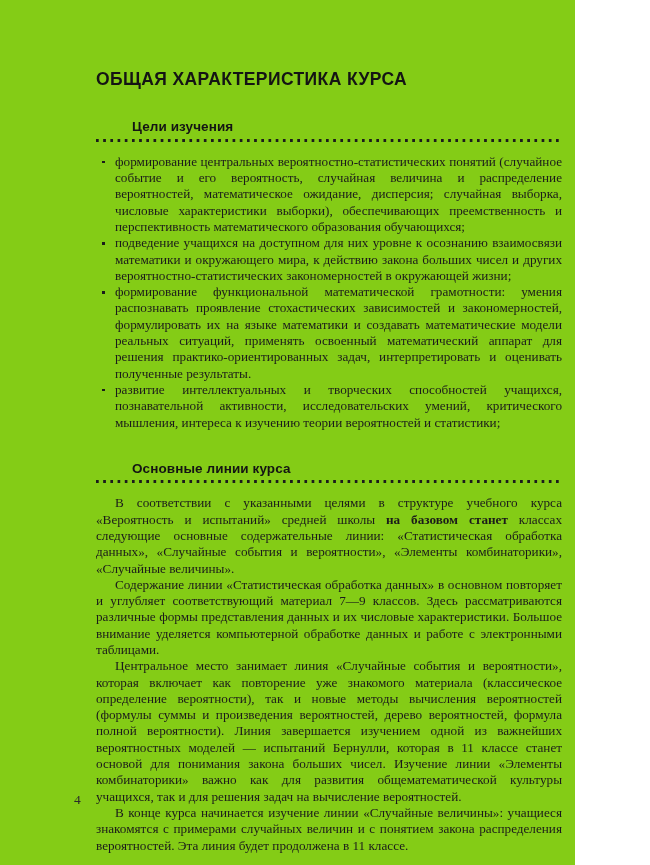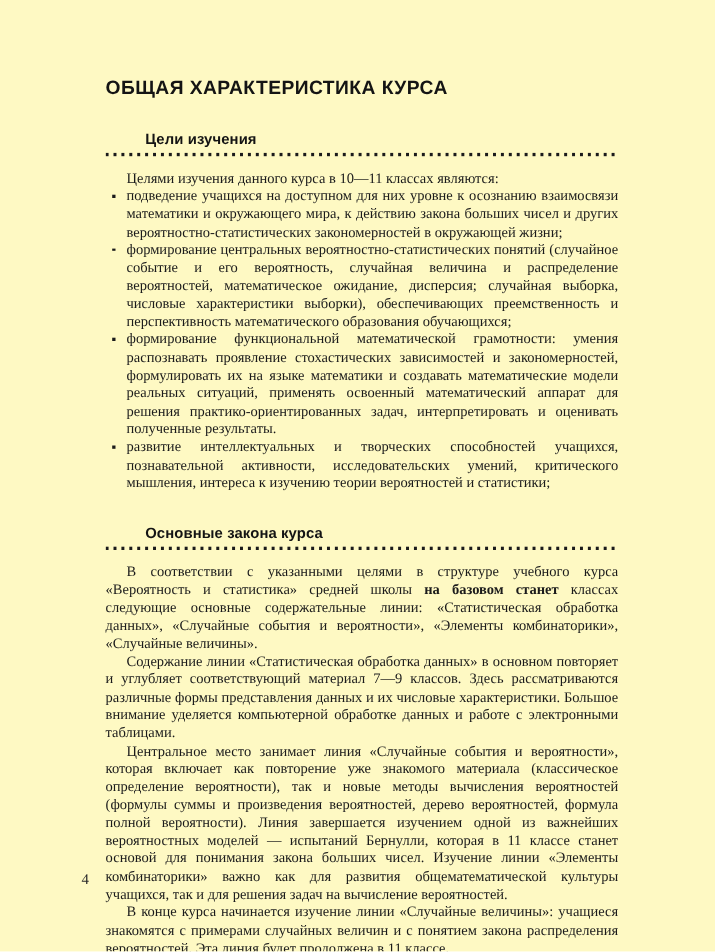--- a/index.html
+++ b/index.html
@@ -2,23 +2,23 @@
 <html><head>
 <meta charset="utf-8">
 <style>
   html, body {
     margin: 0;
     padding: 0;
     background: #ffffff;
   }
   .page {
     position: relative;
-    width: 650px;
+    width: 575px;
     height: 865px;
-    background: #fef9c3;
+    background: #84cc16;
     overflow: hidden;
     font-family: "Liberation Serif", "DejaVu Serif", serif;
     color: #1b1b1b;
   }
   .content {
     position: absolute;
     left: 96px;
     top: 0;
     width: 466px;
   }
@@ -124,49 +124,48 @@
 <div class="page">
   <div class="content">
 
     <h1 class="chapter-title">ОБЩАЯ ХАРАКТЕРИСТИКА КУРСА</h1>
 
     <div class="section">
       <h2 class="section-heading">Цели изучения</h2>
       <div class="dotted-rule"></div>
 
       <div class="lead-block">
-        <p class="intro-line">Целями изучения данного курса в 10—11 классах являются:</p>
 
         <ul class="bullets">
           <li>
             <span class="bullet-dot"></span>
-            <span>подведение учащихся на доступном для них уровне к осознанию взаимосвязи математики и окружающего мира, к действию закона больших чисел и других вероятностно-статистических закономерностей в окружающей жизни;</span>
+            <span>формирование центральных вероятностно-статистических понятий (случайное событие и его вероятность, случайная величина и распределение вероятностей, математическое ожидание, дисперсия; случайная выборка, числовые характеристики выборки), обеспечивающих преемственность и перспективность математического образования обучающихся;</span>
           </li>
           <li>
             <span class="bullet-dot"></span>
-            <span>формирование центральных вероятностно-статистических понятий (случайное событие и его вероятность, случайная величина и распределение вероятностей, математическое ожидание, дисперсия; случайная выборка, числовые характеристики выборки), обеспечивающих преемственность и перспективность математического образования обучающихся;</span>
+            <span>подведение учащихся на доступном для них уровне к осознанию взаимосвязи математики и окружающего мира, к действию закона больших чисел и других вероятностно-статистических закономерностей в окружающей жизни;</span>
           </li>
           <li>
             <span class="bullet-dot"></span>
             <span>формирование функциональной математической грамотности: умения распознавать проявление стохастических зависимостей и закономерностей, формулировать их на языке математики и создавать математические модели реальных ситуаций, применять освоенный математический аппарат для решения практико-ориентированных задач, интерпретировать и оценивать полученные результаты.</span>
           </li>
           <li>
             <span class="bullet-dot"></span>
             <span>развитие интеллектуальных и творческих способностей учащихся, познавательной активности, исследовательских умений, критического мышления, интереса к изучению теории вероятностей и статистики;</span>
           </li>
         </ul>
       </div>
     </div>
 
     <div class="section">
-      <h2 class="section-heading">Основные закона курса</h2>
+      <h2 class="section-heading">Основные линии курса</h2>
       <div class="dotted-rule"></div>
 
       <div class="lead-block">
-        <p class="para indent"><span>В соответствии с указанными целями в структуре учебного курса «Вероятность и статистика» средней школы </span><b class="bold-inline">на базовом станет</b><span> классах следующие основные содержательные линии: «Статистическая обработка данных», «Случайные события и вероятности», «Элементы комбинаторики», «Случайные величины».</span></p>
+        <p class="para indent"><span>В соответствии с указанными целями в структуре учебного курса «Вероятность и испытаний» средней школы </span><b class="bold-inline">на базовом станет</b><span> классах следующие основные содержательные линии: «Статистическая обработка данных», «Случайные события и вероятности», «Элементы комбинаторики», «Случайные величины».</span></p>
 
         <p class="para indent">Содержание линии «Статистическая обработка данных» в основном повторяет и углубляет соответствующий материал 7—9 классов. Здесь рассматриваются различные формы представления данных и их числовые характеристики. Большое внимание уделяется компьютерной обработке данных и работе с электронными таблицами.</p>
 
         <p class="para indent">Центральное место занимает линия «Случайные события и вероятности», которая включает как повторение уже знакомого материала (классическое определение вероятности), так и новые методы вычисления вероятностей (формулы суммы и произведения вероятностей, дерево вероятностей, формула полной вероятности). Линия завершается изучением одной из важнейших вероятностных моделей — испытаний Бернулли, которая в 11 классе станет основой для понимания закона больших чисел. Изучение линии «Элементы комбинаторики» важно как для развития общематематической культуры учащихся, так и для решения задач на вычисление вероятностей.</p>
 
         <p class="para indent">В конце курса начинается изучение линии «Случайные величины»: учащиеся знакомятся с примерами случайных величин и с понятием закона распределения вероятностей. Эта линия будет продолжена в 11 классе.</p>
       </div>
     </div>
 
   </div>

